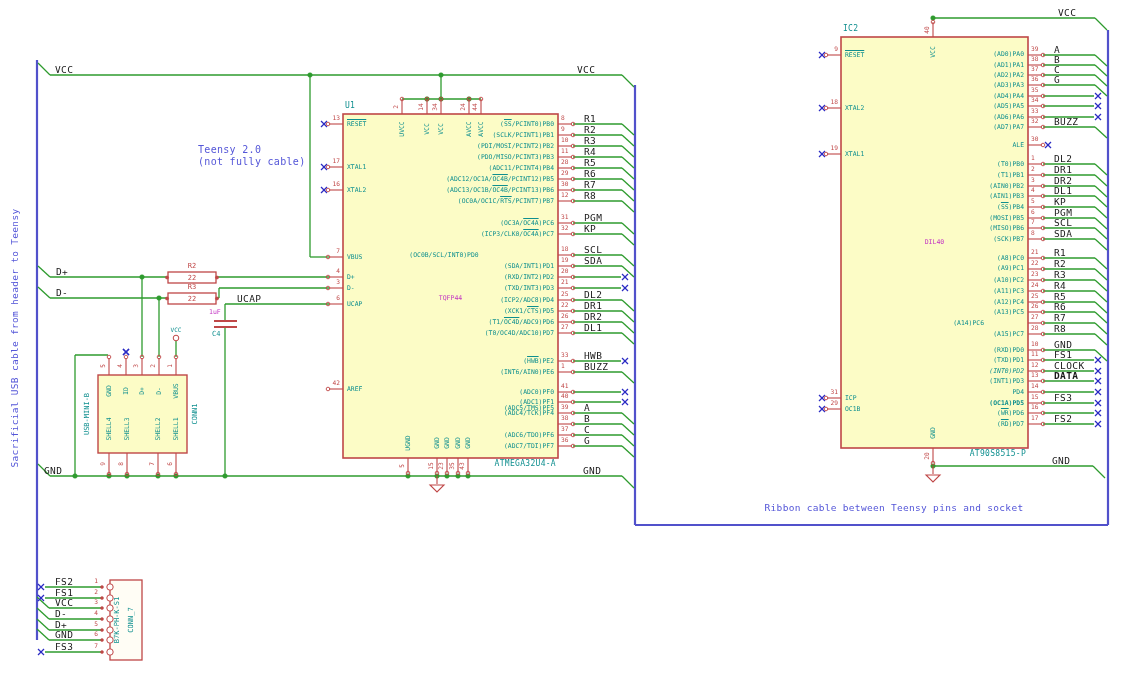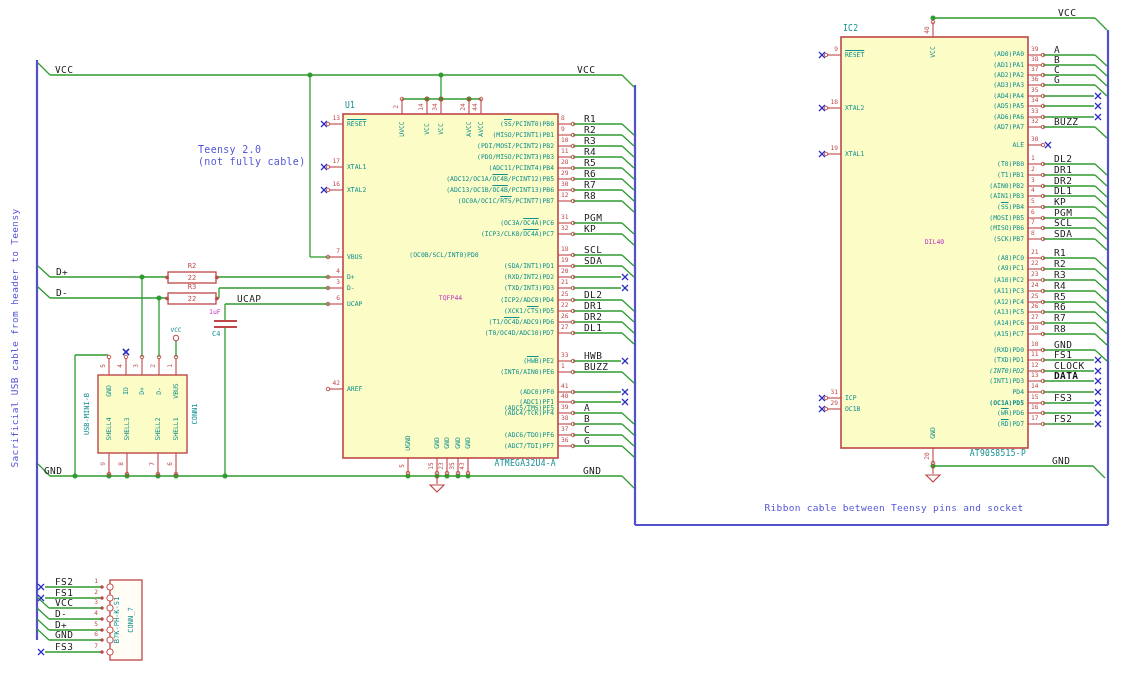--- a/index.html
+++ b/index.html
@@ -540,21 +540,21 @@
     <div class="t pnum v" style="left: 441px; top: 466px;">23</div>
     <div class="t pn v" style="left: 447px; top: 443px;">GND</div>
     <div class="t pnum v" style="left: 452px; top: 466px;">35</div>
     <div class="t pn v" style="left: 458px; top: 443px;">GND</div>
     <div class="t pnum v" style="left: 462px; top: 466px;">43</div>
     <div class="t pn v" style="left: 468px; top: 443px;">GND</div>
     <div class="t pnum" style="left: 561px; top: 115px;">8</div>
     <div class="t pn rt" style="left: 334px; top: 120.5px; width: 220px;"><span>(</span><span class="ov">SS</span><span>/PCINT0)PB0</span></div>
     <div class="t lab" style="left: 584px; top: 114px;">R1</div>
     <div class="t pnum" style="left: 561px; top: 126px;">9</div>
-    <div class="t pn rt" style="left: 334px; top: 131.5px; width: 220px;">(MISO/PCINT1)PB1</div>
+    <div class="t pn rt" style="left: 334px; top: 131.5px; width: 220px;">(SCLK/PCINT1)PB1</div>
     <div class="t lab" style="left: 584px; top: 125px;">R2</div>
     <div class="t pnum" style="left: 561px; top: 137px;">10</div>
     <div class="t pn rt" style="left: 334px; top: 142.5px; width: 220px;">(PDI/MOSI/PCINT2)PB2</div>
     <div class="t lab" style="left: 584px; top: 136px;">R3</div>
     <div class="t pnum" style="left: 561px; top: 148px;">11</div>
     <div class="t pn rt" style="left: 334px; top: 153.5px; width: 220px;">(PDO/MISO/PCINT3)PB3</div>
     <div class="t lab" style="left: 584px; top: 147px;">R4</div>
     <div class="t pnum" style="left: 561px; top: 159px;">28</div>
     <div class="t pn rt" style="left: 334px; top: 164.5px; width: 220px;">(ADC11/PCINT4)PB4</div>
     <div class="t lab" style="left: 584px; top: 158px;">R5</div>
@@ -693,21 +693,21 @@
     <div class="t pnum" style="left: 1031px; top: 282px;">24</div>
     <div class="t pn rt" style="left: 804px; top: 287.5px; width: 220px;">(A11)PC3</div>
     <div class="t lab" style="left: 1054px; top: 281px;">R4</div>
     <div class="t pnum" style="left: 1031px; top: 293px;">25</div>
     <div class="t pn rt" style="left: 804px; top: 298.5px; width: 220px;">(A12)PC4</div>
     <div class="t lab" style="left: 1054px; top: 292px;">R5</div>
     <div class="t pnum" style="left: 1031px; top: 303px;">26</div>
     <div class="t pn rt" style="left: 804px; top: 308.5px; width: 220px;">(A13)PC5</div>
     <div class="t lab" style="left: 1054px; top: 302px;">R6</div>
     <div class="t pnum" style="left: 1031px; top: 314px;">27</div>
-    <div class="t pn rt" style="left: 804px; top: 319.5px; width: 220px;">(A14)PC6</div>
+    <div class="t pn rt" style="left: 764px; top: 319.5px; width: 220px;">(A14)PC6</div>
     <div class="t lab" style="left: 1054px; top: 313px;">R7</div>
     <div class="t pnum" style="left: 1031px; top: 325px;">28</div>
     <div class="t pn rt" style="left: 804px; top: 330.5px; width: 220px;">(A15)PC7</div>
     <div class="t lab" style="left: 1054px; top: 324px;">R8</div>
     <div class="t pnum" style="left: 1031px; top: 341px;">10</div>
     <div class="t pn rt" style="left: 804px; top: 346.5px; width: 220px;">(RXD)PD0</div>
     <div class="t lab" style="left: 1054px; top: 340px;">GND</div>
     <div class="t pnum" style="left: 1031px; top: 351px;">11</div>
     <div class="t pn rt" style="left: 804px; top: 356.5px; width: 220px;">(TXD)PD1</div>
     <div class="t lab" style="left: 1054px; top: 350px;">FS1</div>

